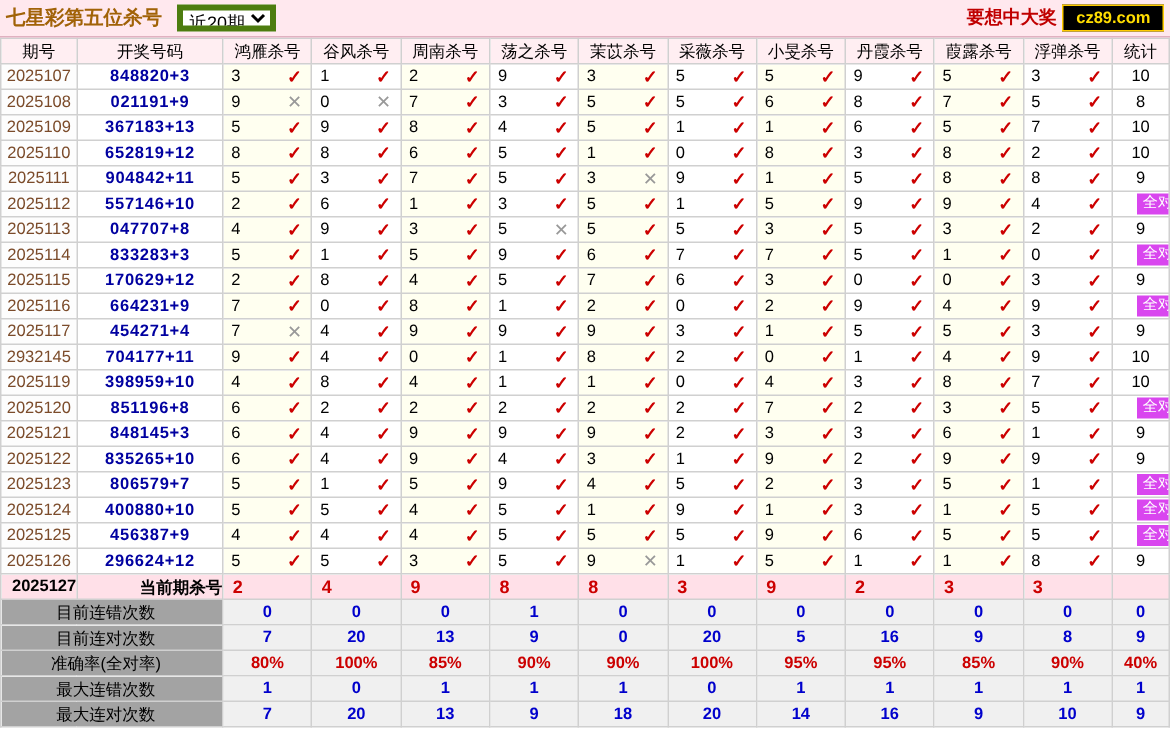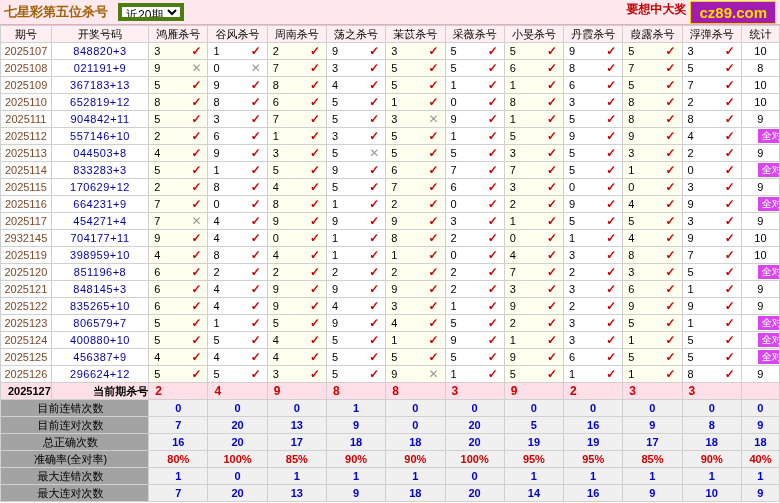--- a/index.html
+++ b/index.html
@@ -25,24 +25,24 @@
   .period-select {
     font-size:12px;
     height:18px;
     border:4px solid #4d7c0f;
     background:#fff;
     font-family:"Liberation Sans", sans-serif;
   }
   .right-area { margin-left:auto; display:flex; align-items:flex-start; }
   .promo-text { color:#c00000; font-weight:bold; font-size:12px; margin-right:4px; }
   .logo {
-    background:#a21caf;
+    background:#000000;
     color:#ffdd00;
     font-weight:bold;
-    font-size:15px;
+    font-size:11px;
     padding:2px 8px;
     border:1px solid #ffcc00;
     letter-spacing:0px;
     font-family:"Liberation Sans", sans-serif;
   }
   table.main {
     border-collapse:collapse;
     width:780px;
     table-layout:fixed;
   }
@@ -62,21 +62,21 @@
     font-size:12px;
     color:#000;
     height:20px;
     border:1px solid #e3bcc8;
   }
   .col-period { width:48px; }
   .col-open { width:92px; }
   .col-kill { width:56px; }
   .col-sum { width:36px; }
   td.period { color:#7b4b2a; background:#fdfdfd; font-size:11px; }
-  td.open { color:#0000a0; font-weight:normal; font-size:11px; letter-spacing:0.5px; }
+  td.open { color:#0000a0; font-weight:bold; font-size:11px; letter-spacing:0.5px; }
   td.kill { background:#fffff0; }
   td.kill.alt { background:#ffffff; }
   .killcell { display:flex; align-items:center; justify-content:space-between; padding:0 6px 0 5px; height:100%; }
   .killnum { color:#000; font-size:11px; }
   .mark-ok { color:#cc0000; font-weight:bold; font-size:12px; line-height:1; }
   .mark-no { color:#999999; font-size:12px; line-height:1; }
   td.sum { background:#fff; font-size:11px; }
   td.sum .red-badge {
     display:inline-block;
     background:#d946ef;
@@ -529,21 +529,21 @@
         <td class="kill alt">
           <div class="killcell">
             <span class="killnum">4</span>
             <span class="mark-ok">✓</span>
           </div>
         </td>
         <td class="sum"><span class="red-badge">全对</span></td>
       </tr>
       <tr>
         <td class="period">2025113</td>
-        <td class="open">044503+8</td>
+        <td class="open">047707+8</td>
         <td class="kill">
           <div class="killcell">
             <span class="killnum">4</span>
             <span class="mark-ok">✓</span>
           </div>
         </td>
         <td class="kill alt">
           <div class="killcell">
             <span class="killnum">9</span>
             <span class="mark-ok">✓</span>
@@ -1480,34 +1480,20 @@
         <td class="v">13</td>
         <td class="v">9</td>
         <td class="v">0</td>
         <td class="v">20</td>
         <td class="v">5</td>
         <td class="v">16</td>
         <td class="v">9</td>
         <td class="v">8</td>
         <td class="v">9</td>
       </tr>
-      <tr class="stat">
-        <td class="label" colspan="2">总正确次数</td>
-        <td class="v">16</td>
-        <td class="v">20</td>
-        <td class="v">17</td>
-        <td class="v">18</td>
-        <td class="v">18</td>
-        <td class="v">20</td>
-        <td class="v">19</td>
-        <td class="v">19</td>
-        <td class="v">17</td>
-        <td class="v">18</td>
-        <td class="v">18</td>
-      </tr>
       <tr class="stat rate">
         <td class="label" colspan="2">准确率(全对率)</td>
         <td class="v">80%</td>
         <td class="v">100%</td>
         <td class="v">85%</td>
         <td class="v">90%</td>
         <td class="v">90%</td>
         <td class="v">100%</td>
         <td class="v">95%</td>
         <td class="v">95%</td>

